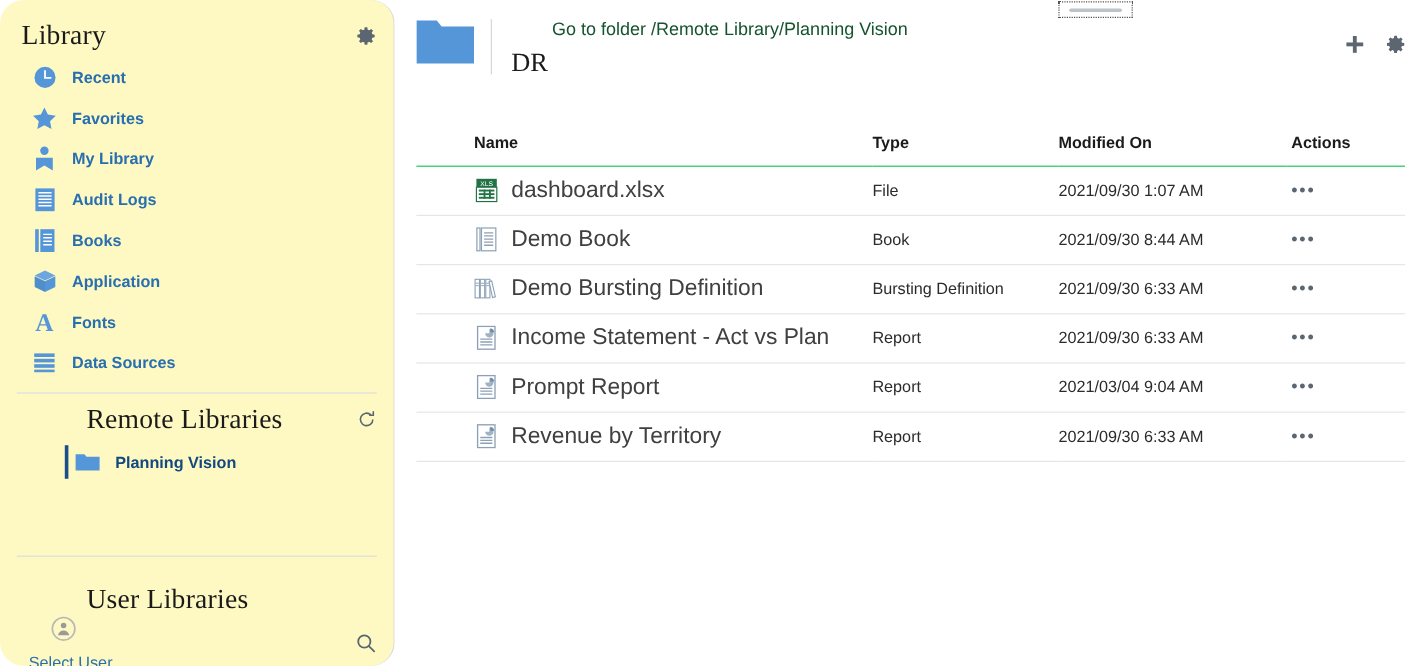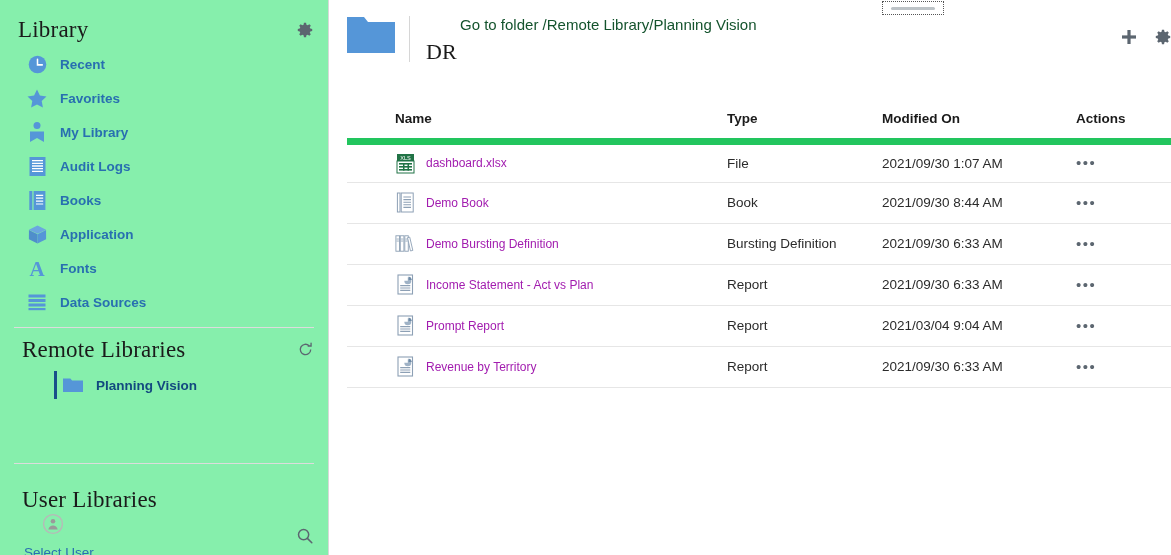--- a/index.html
+++ b/index.html
@@ -9,22 +9,23 @@
     font-family: "Liberation Sans", sans-serif;
     overflow: hidden;
   }
   #app { position: relative; width: 1171px; height: 555px; display: flex; }
 
   
   #sidebar {
     width: 329px; height: 555px;
     border-right: 1px solid #d8d8d8;
     position: relative;
-    background: #86efac;
+    background: #fef9c3;
     flex: 0 0 329px;
+    border-radius: 20px;
   }
   .panel-head {
     display: flex; align-items: center; justify-content: space-between;
     padding: 0 14px 0 18px;
   }
   .panel-title {
     font-family: "Liberation Serif", serif;
     font-size: 23px;
     color: #1a1a1a;
     letter-spacing: .2px;
@@ -52,21 +53,22 @@
     font-size: 13.5px;
     color: #286fb0;
     white-space: nowrap;
   }
   .divider {
     height: 1px; background: #dcdcdc;
     margin: 8px 14px 0 14px;
   }
   .sec-head {
     display: flex; align-items: center; justify-content: space-between;
-    padding: 10px 14px 2px 22px;
+    padding: 10px 14px 2px 36px;
+    margin-left: 36px;
   }
   .remote-list { margin-top: 6px; }
   .remote-item {
     display: flex; align-items: center;
     height: 32px;
     padding-left: 26px;
     cursor: pointer;
     position: relative;
     margin-left: 36px;
   }
@@ -129,37 +131,37 @@
   }
   .ha-btn { color: #5c6670; cursor: pointer; display: flex; }
 
   
   #file-table { margin: 48px 18px 0 18px; width: calc(100% - 36px); }
   table { width: 100%; border-collapse: collapse; table-layout: fixed; }
   th {
     text-align: left;
     font-size: 13.5px; font-weight: bold; color: #1b1b1b;
     padding: 0 0 12px 0;
-    border-bottom: 7px solid #22c55e;
+    border-bottom: 1px solid #22c55e;
   }
   td {
     font-size: 13.5px; color: #2b2b2b;
     height: 41px;
     border-bottom: 1px solid #e6e6e6;
     vertical-align: middle;
   }
   col.c-name { width: 380px; }
   col.c-type { width: 155px; }
   col.c-mod  { width: 190px; }
   col.c-act  { width: 100px; }
   th.h-name { padding-left: 48px; }
   td.t-name { padding-left: 48px; }
   .name-cell { display: flex; align-items: center; gap: 11px; }
   .row-ico { width: 20px; height: 22px; flex: 0 0 20px; display:flex; align-items:center; justify-content:center;}
-  .name-link { color: #a21caf; cursor: pointer; font-size: 12px; white-space: nowrap; }
+  .name-link { color: #404040; cursor: pointer; font-size: 19px; white-space: nowrap; }
   .dots {
     color: #5c6670; letter-spacing: 1.5px; font-size: 15px; cursor: pointer;
     display: inline-block; line-height: 1;
   }
   th.h-act, td.t-act { padding-left: 4px; }
 </style>
 </head>
 <body>
 
 <div id="app">

